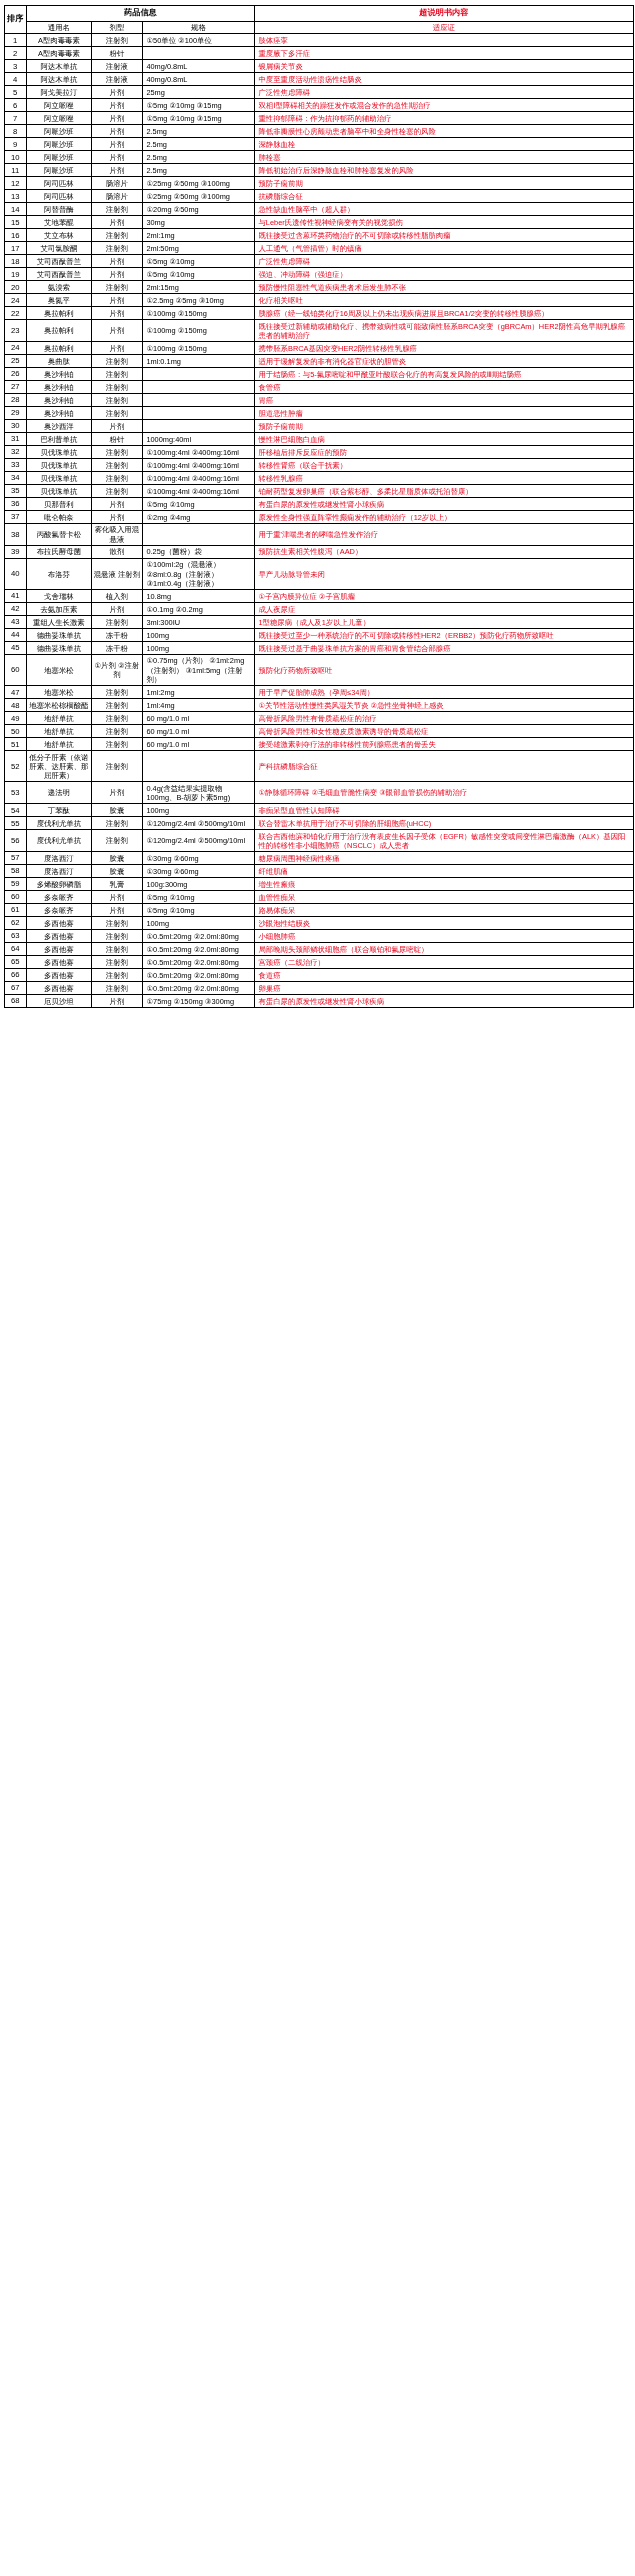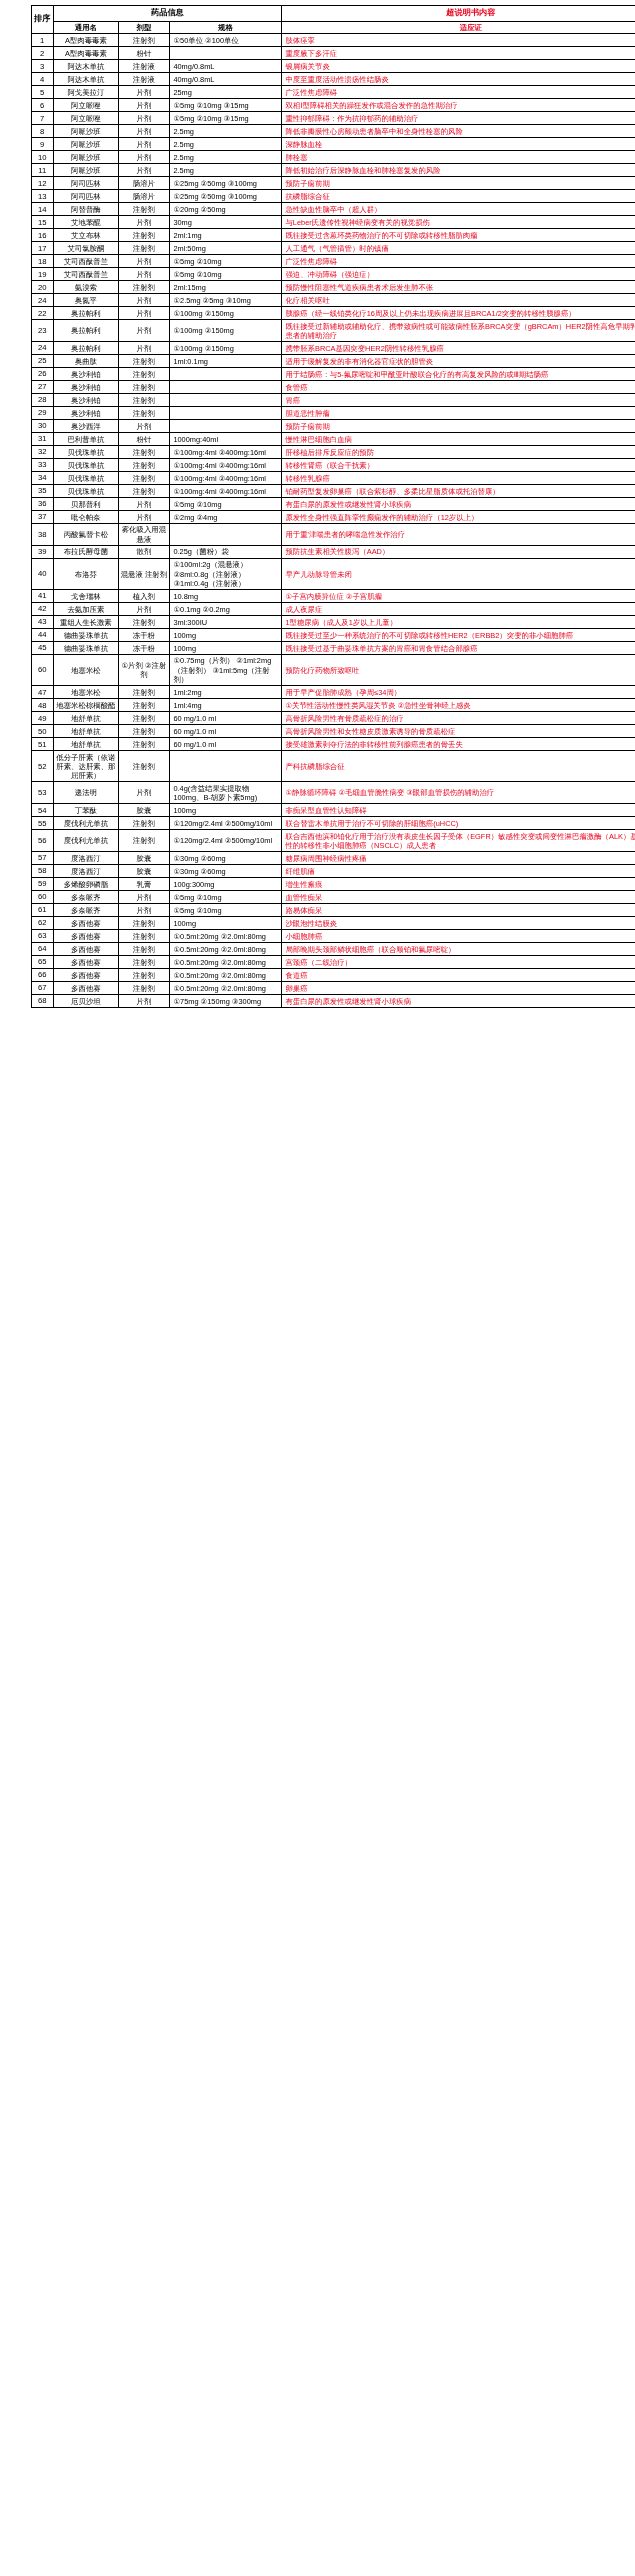--- a/index.html
+++ b/index.html
@@ -1,25 +1,25 @@
 <!DOCTYPE html>
 <html style="font-size:9.4px"><head>
 <meta charset="utf-8">
 <style>
   html,body{margin:0;padding:0;background:#ffffff;}
   body{font-family:"Liberation Sans","DejaVu Sans",sans-serif;}
-  #sheet{width:532px;position:relative;padding:4.7px 3.5px 11.8px 3.5px;box-sizing:border-box;margin-left:27px;}
+  #sheet{width:532px;position:relative;padding:4.7px 3.5px 11.8px 3.5px;box-sizing:border-box;}
   table{border-collapse:collapse;width:629px;table-layout:fixed;}
   col.c0{width:22.4px;}
   col.c1{width:65px;}
   col.c2{width:51px;}
   col.c3{width:112px;}
   col.c4{width:379px;}
   th,td{border:0.6px solid #000;vertical-align:middle;padding:1.2px 1.8px;font-size:7.4px;line-height:1.25;}
-  th{text-align:center;font-weight:bold;}
+  th{text-align:center;font-weight:normal;}
   thead th{background:#fff;}
   .hdr-top td, .hdr-top th{font-weight:bold;text-align:center;font-size:8.2px;padding:2.4px 1.2px;}
   .red{color:#e8001b;}
   .idx{text-align:center;font-size:7.7px;}
   .name{text-align:center;}
   .form{text-align:center;}
   .spec{text-align:left;padding-left:3.5px;}
   .ind{color:#e8001b;text-align:left;padding-left:3.5px;}
 </style>
 </head>
@@ -375,21 +375,21 @@
           <td class="name">重组人生长激素</td>
           <td class="form">注射剂</td>
           <td class="spec">3ml:300IU</td>
           <td class="ind">1型糖尿病（成人及1岁以上儿童）</td>
         </tr>
         <tr>
           <td class="idx">44</td>
           <td class="name">德曲妥珠单抗</td>
           <td class="form">冻干粉</td>
           <td class="spec">100mg</td>
-          <td class="ind">既往接受过至少一种系统治疗的不可切除或转移性HER2（ERBB2）突变的非小细胞肺癌</td>
+          <td class="ind">既往接受过至少一种系统治疗的不可切除或转移性HER2（ERBB2）预防化疗药物所致呕吐</td>
         </tr>
         <tr>
           <td class="idx">45</td>
           <td class="name">德曲妥珠单抗</td>
           <td class="form">冻干粉</td>
           <td class="spec">100mg</td>
           <td class="ind">既往接受过基于曲妥珠单抗方案的胃癌和胃食管结合部腺癌</td>
         </tr>
         <tr>
           <td class="idx">60</td>

